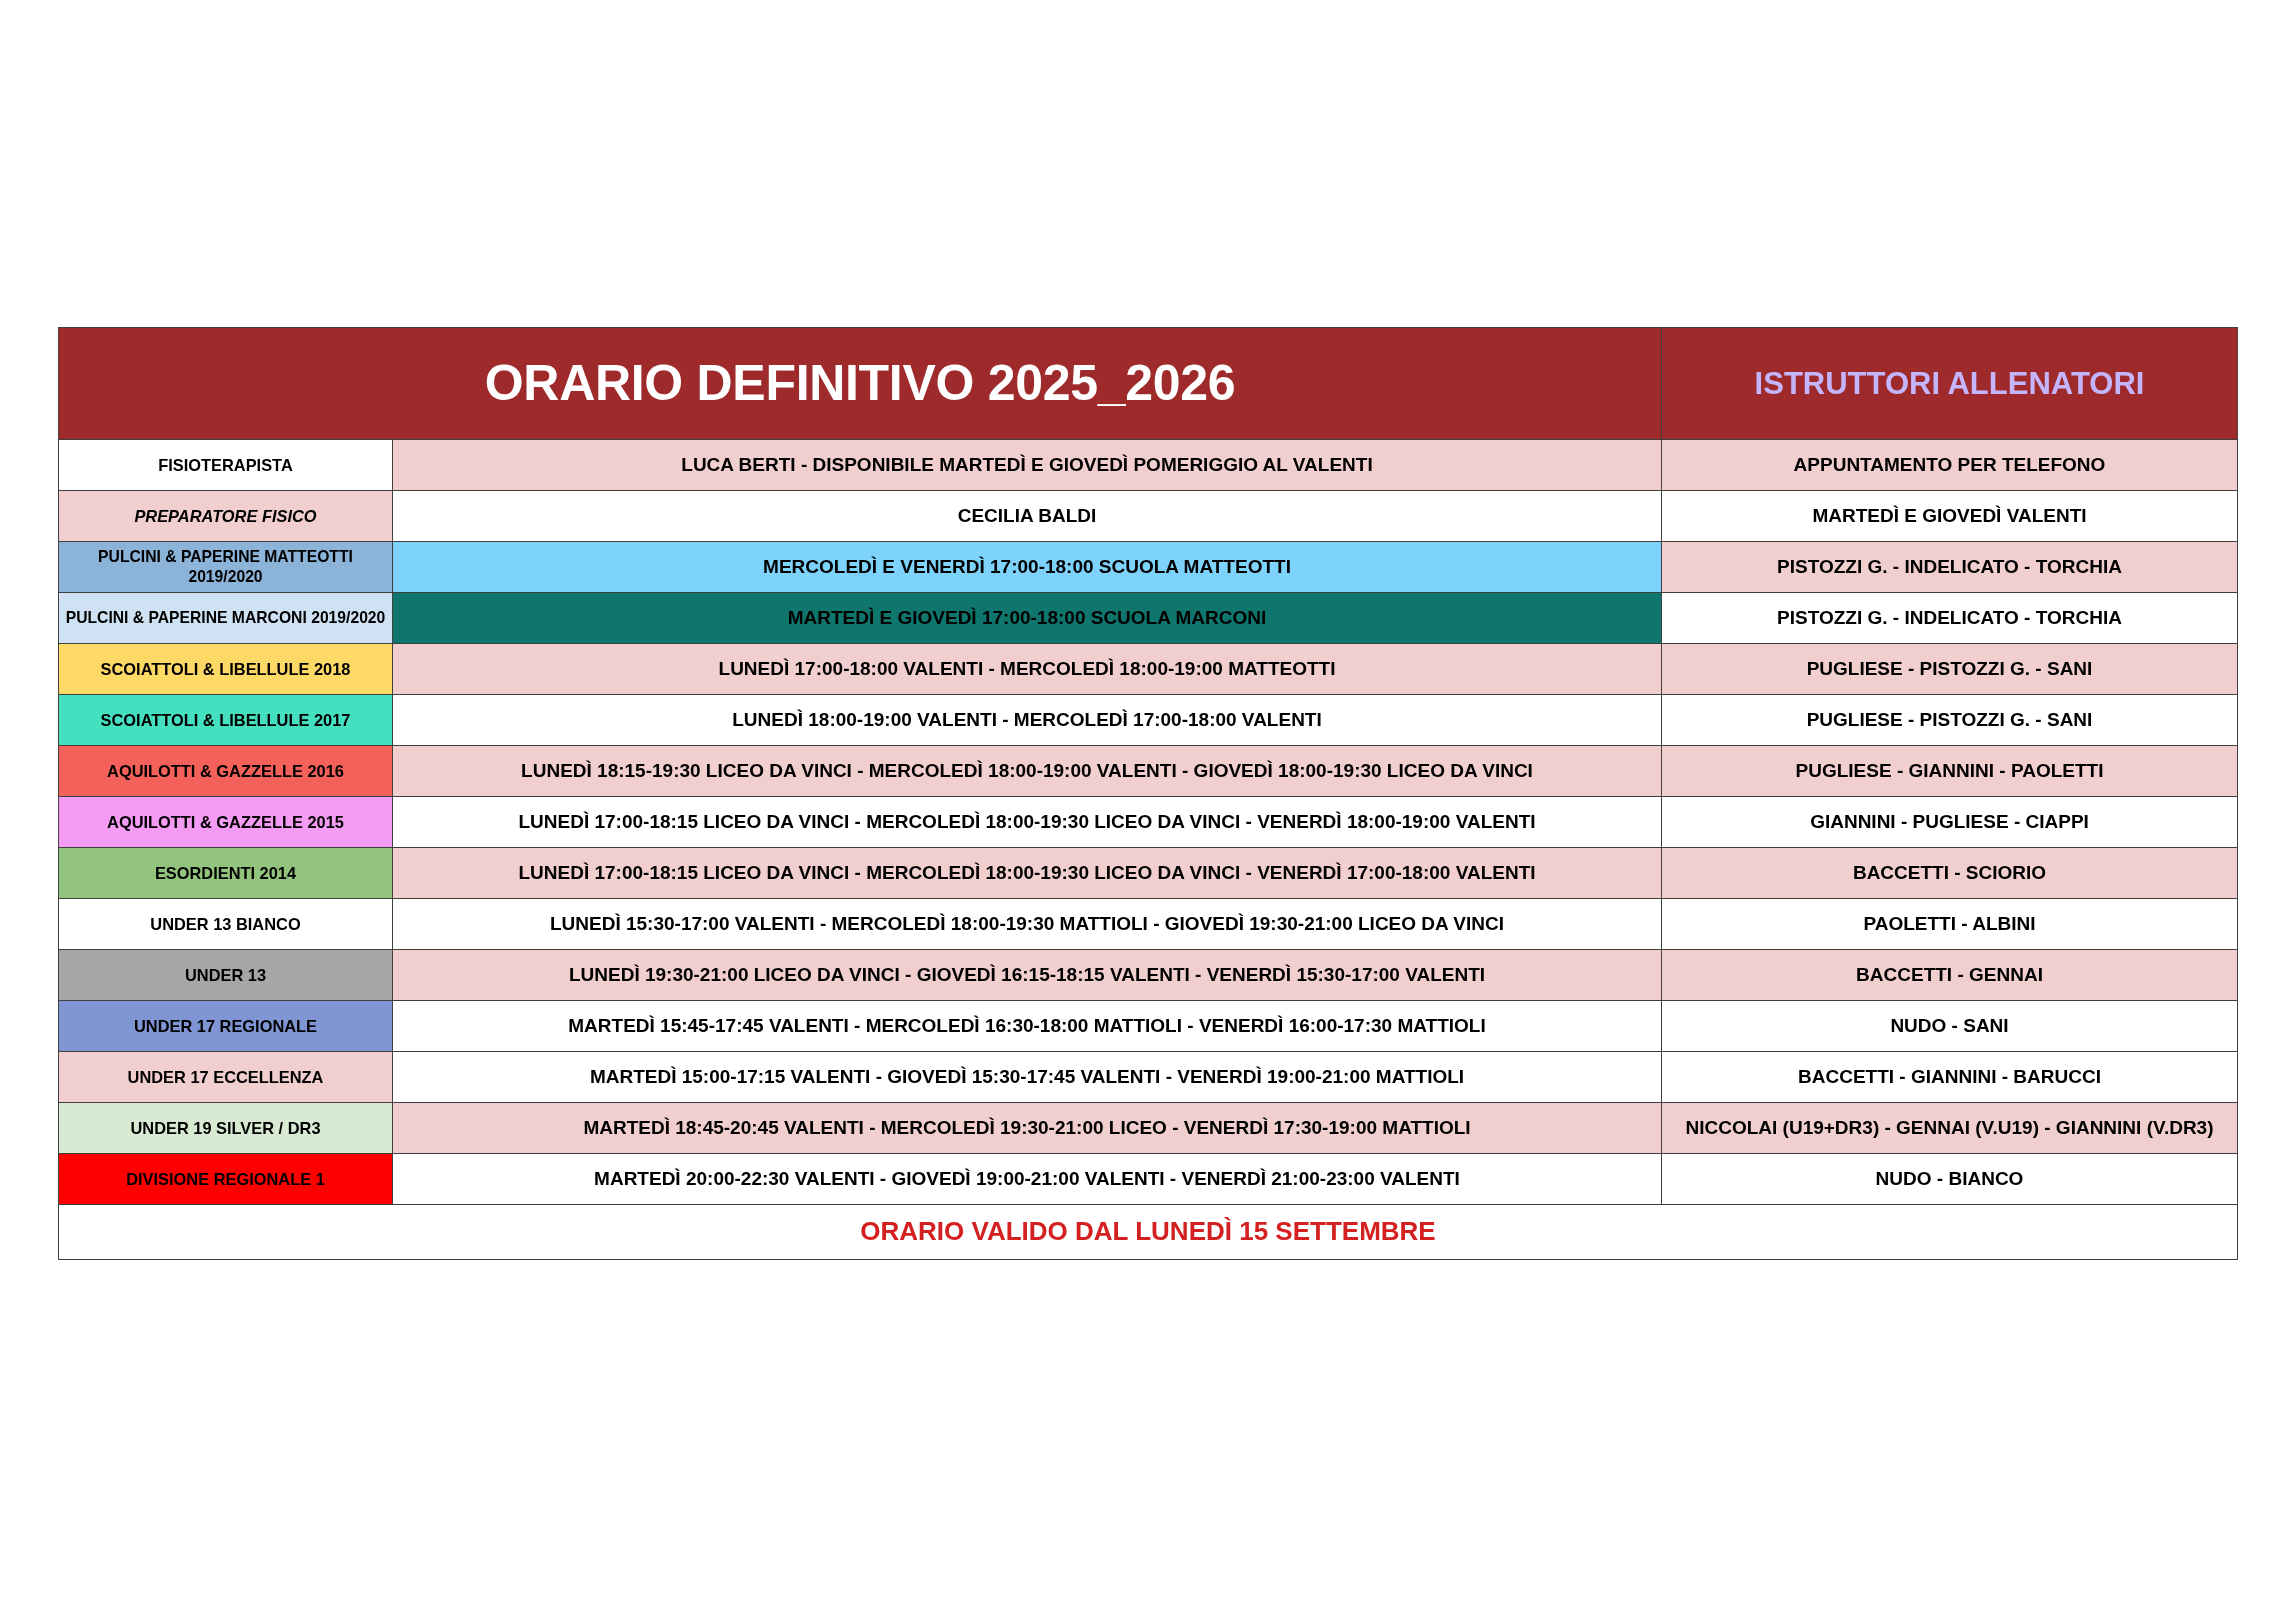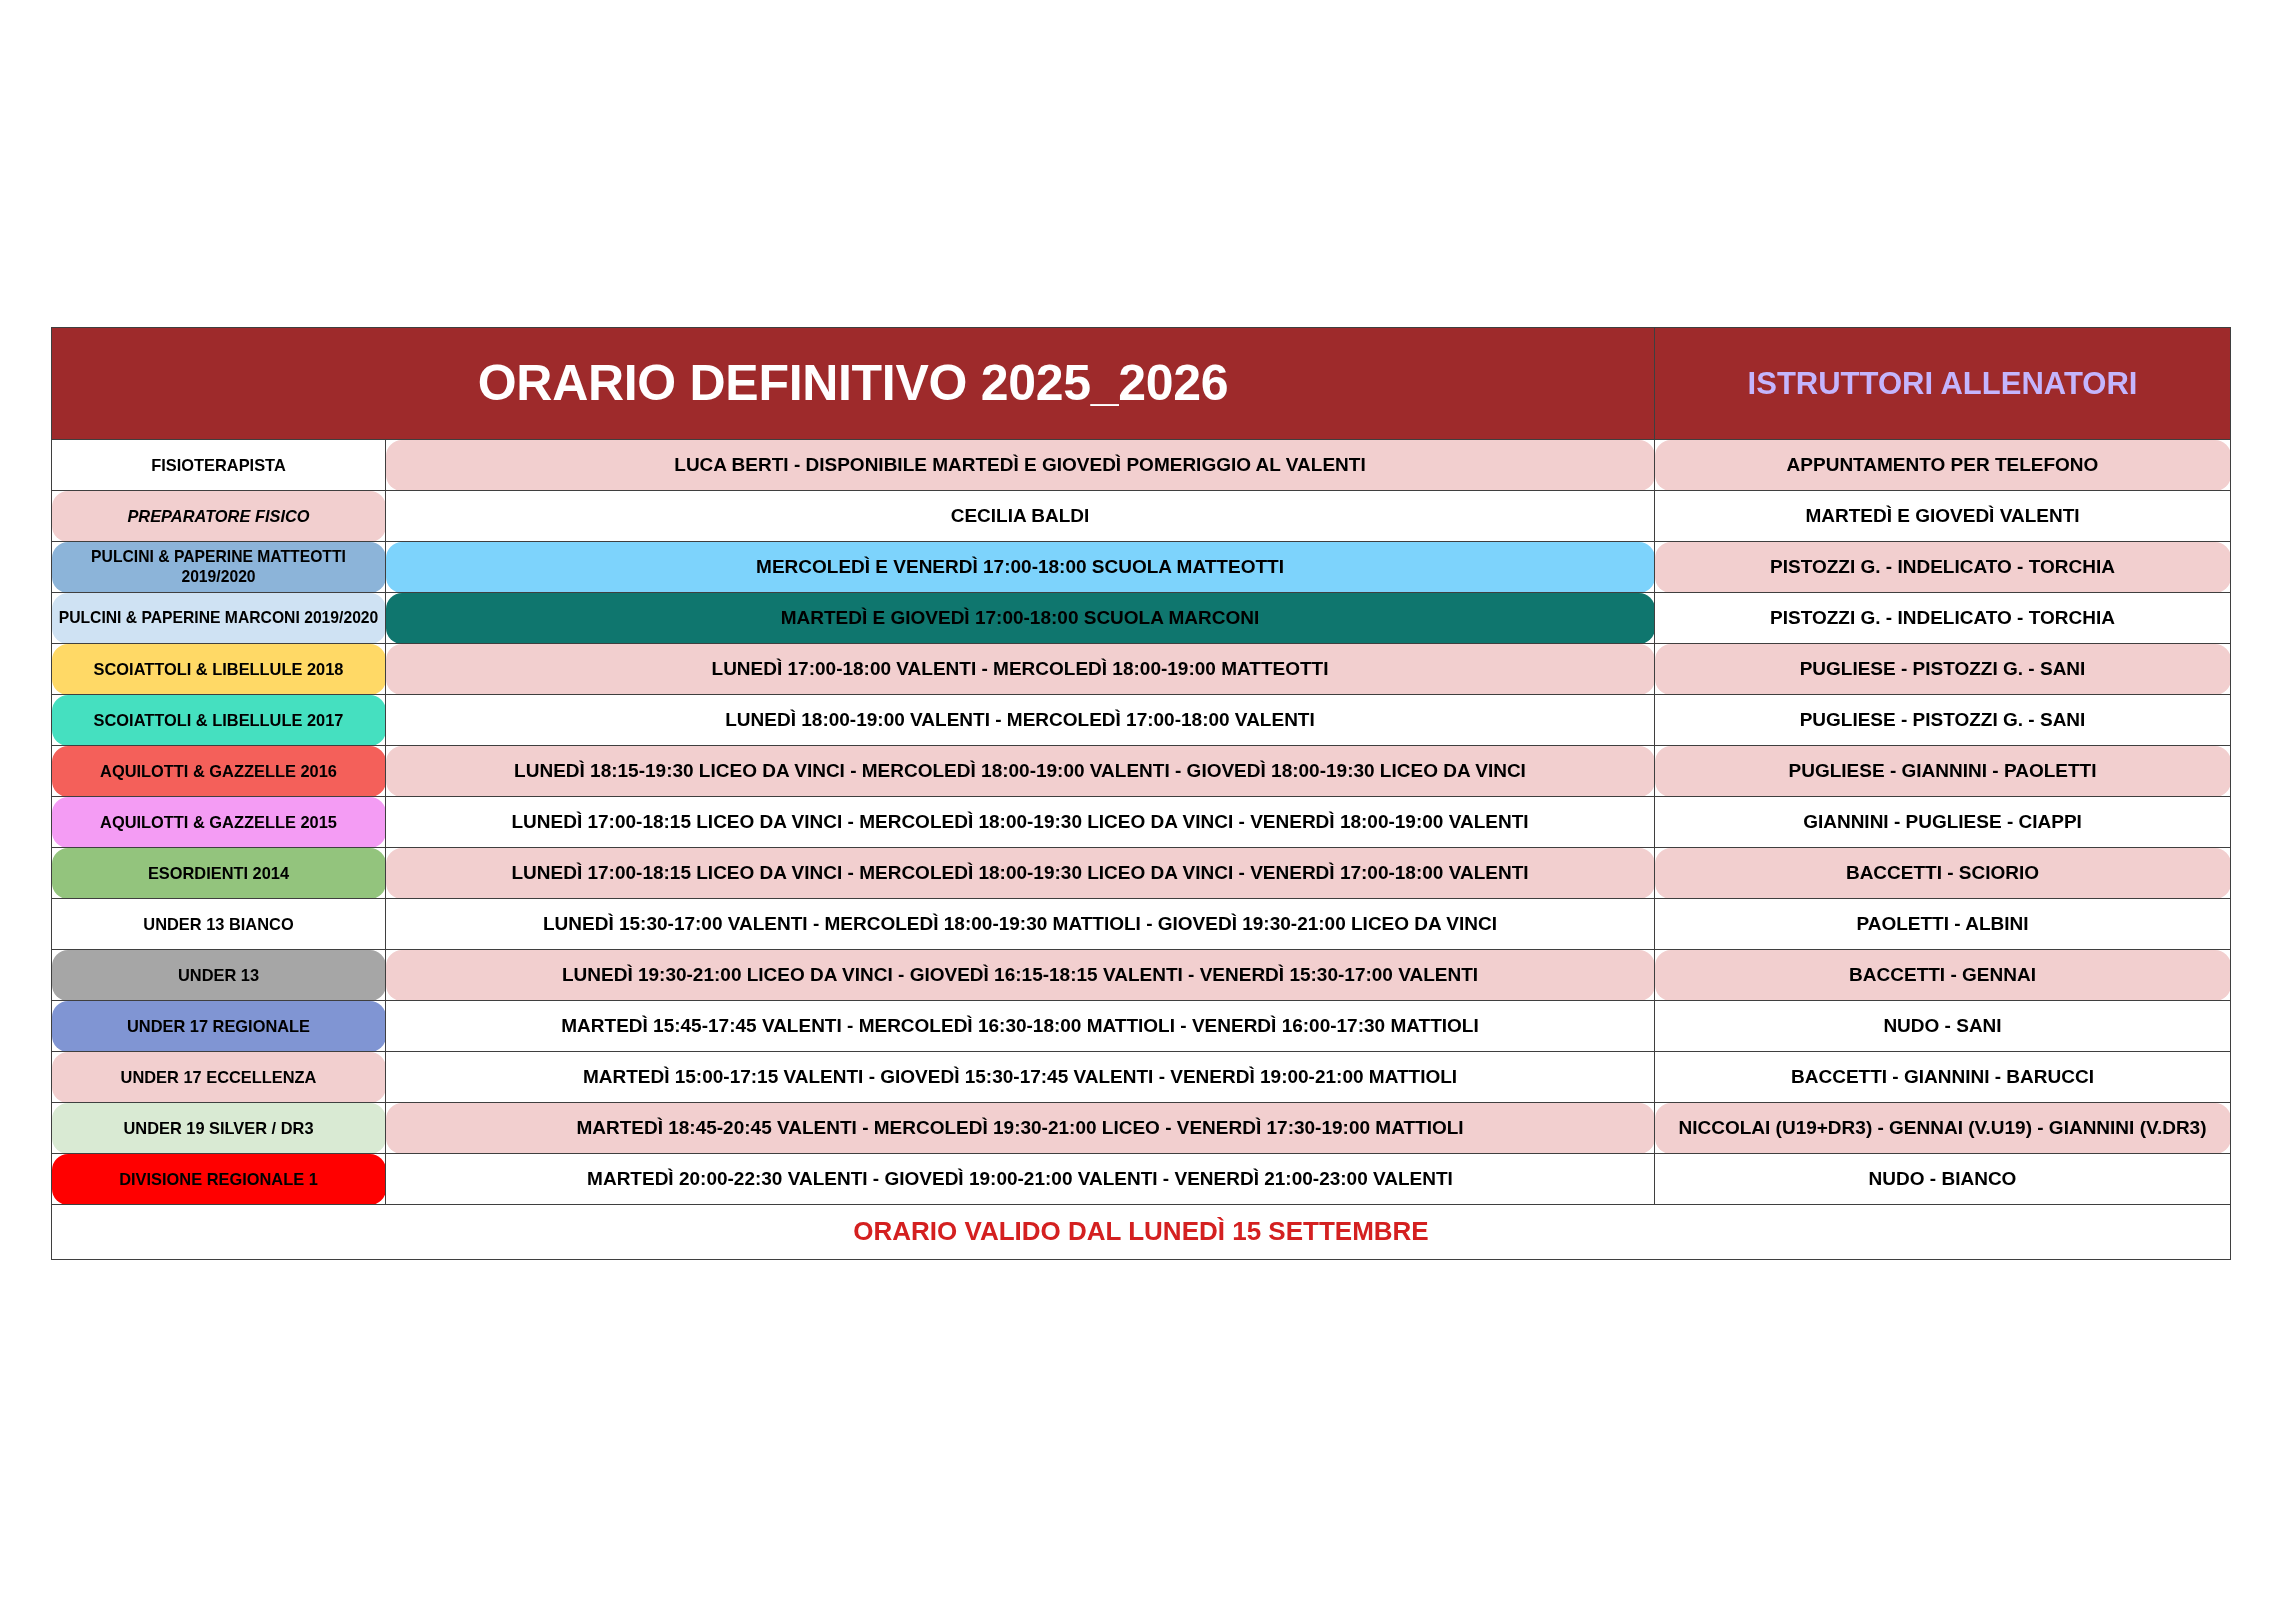--- a/index.html
+++ b/index.html
@@ -10,21 +10,21 @@
   body {
     width: 2295px;
     height: 1623px;
     font-family: "Liberation Sans", sans-serif;
     color: #000000;
     position: relative;
     overflow: hidden;
   }
   .sheet {
     position: absolute;
-    left: 51px;
+    left: 58px;
     top: 327px;
     width: 2179px;
   }
   table.schedule {
     border-collapse: collapse;
     table-layout: fixed;
     width: 2179px;
   }
   table.schedule td {
     border: 1.3px solid #3f3f3f;
@@ -49,21 +49,21 @@
     letter-spacing: -0.3px;
   }
   .hdr-coach {
     background: #9e2a2b;
     color: #ffffff;
     font-size: 31px;
     height: 111px;
   }
 
   
-  tr.row td { height: 50px; border-radius: 16px; }
+  tr.row td { height: 50px; }
   tr.row td.cat { font-size: 16.4px; }
   tr.row td.det { font-size: 19px; }
   tr.row td.coach { font-size: 19px; }
   tr.row td.cat.two-line { font-size: 15.7px; white-space: normal; line-height: 1.25; }
 
   .footer td {
     background: #ffffff;
     color: #d42020;
     font-size: 26px;
     height: 54px;

